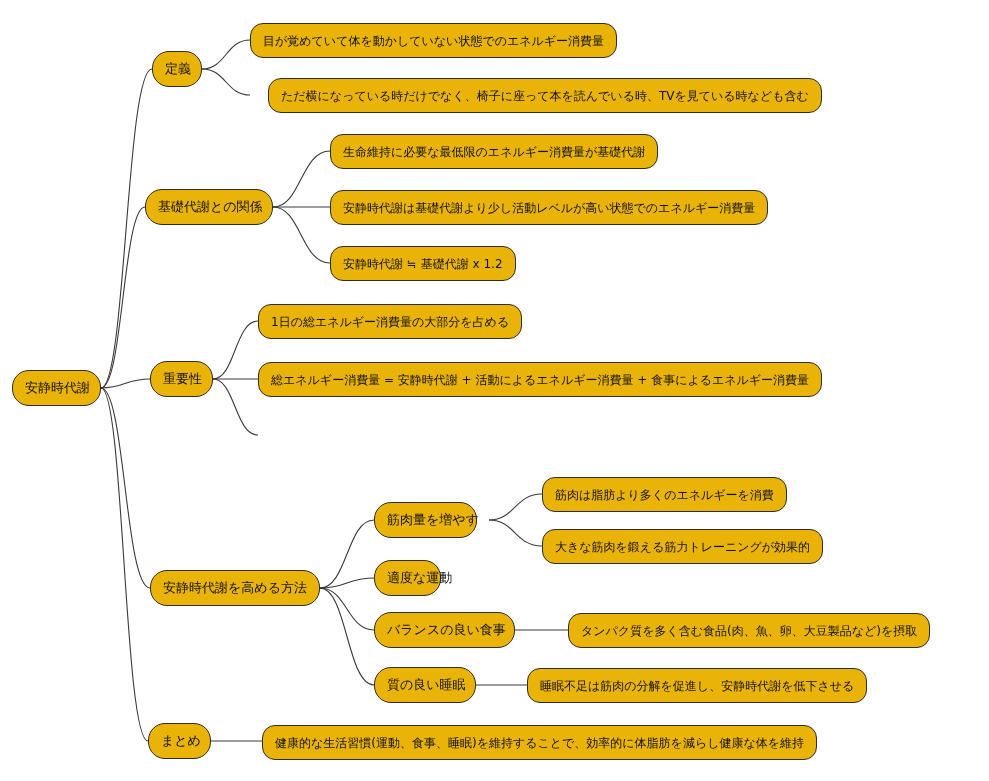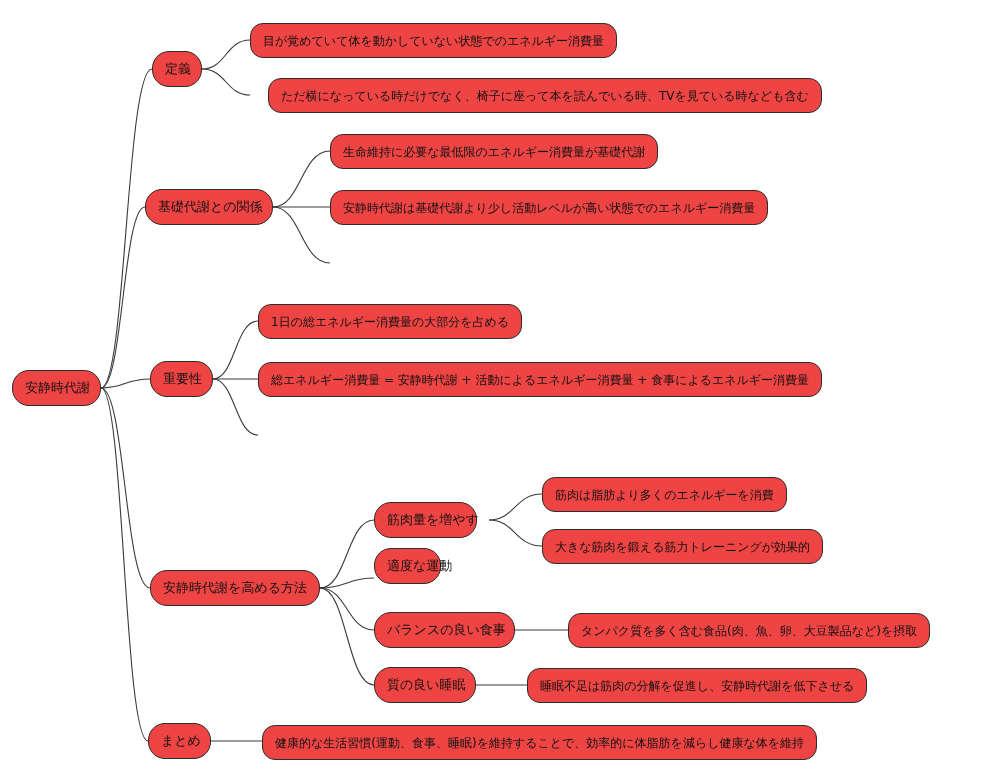--- a/index.html
+++ b/index.html
@@ -25,27 +25,27 @@
   }
   .edges path {
     fill: none;
     stroke: #3a3a3a;
     stroke-width: 1.1;
   }
   .node {
     position: absolute;
     z-index: 1;
     box-sizing: border-box;
-    background: #ef4444;
+    background: #eab308;
     border: 1.5px solid #2c2c2c;
     border-radius: 14px;
     padding: 9px 12px;
     color: #111111;
     white-space: nowrap;
-    text-align: right;
+    text-align: center;
     line-height: 16px;
   }
   .node.parent {
     font-size: 13px;
     border-radius: 17px;
   }
   .node.leaf {
     font-size: 12px;
     border-radius: 13px;
     padding: 8.5px 12px;
@@ -87,26 +87,27 @@
   <div class="node parent" style="left:145px; top:189px; width:128px;">基礎代謝との関係</div>
   <div class="node parent" style="left:150px; top:361px; width:63px;">重要性</div>
   <div class="node parent" style="left:150px; top:570px; width:170px;">安静時代謝を高める方法</div>
   <div class="node parent" style="left:148px; top:723px; width:63px;">まとめ</div>
 
   <div class="node leaf" style="left:250px; top:23px;">目が覚めていて体を動かしていない状態でのエネルギー消費量</div>
   <div class="node leaf" style="left:268px; top:78px;">ただ横になっている時だけでなく、椅子に座って本を読んでいる時、TVを見ている時なども含む</div>
 
   <div class="node leaf" style="left:330px; top:134px;">生命維持に必要な最低限のエネルギー消費量が基礎代謝</div>
   <div class="node leaf" style="left:330px; top:190px;">安静時代謝は基礎代謝より少し活動レベルが高い状態でのエネルギー消費量</div>
+  <div class="node leaf" style="left:330px; top:246px;">安静時代謝 ≒ 基礎代謝 x 1.2</div>
 
   <div class="node leaf" style="left:258px; top:304px;">1日の総エネルギー消費量の大部分を占める</div>
   <div class="node leaf" style="left:258px; top:362px;">総エネルギー消費量 = 安静時代謝 + 活動によるエネルギー消費量 + 食事によるエネルギー消費量</div>
 
   <div class="node parent" style="left:374px; top:502px; width:103px;">筋肉量を増やす</div>
-  <div class="node parent" style="left:374px; top:548px; width:67px;">適度な運動</div>
+  <div class="node parent" style="left:374px; top:560px; width:67px;">適度な運動</div>
   <div class="node parent" style="left:374px; top:612px; width:141px;">バランスの良い食事</div>
   <div class="node parent" style="left:374px; top:667px; width:102px;">質の良い睡眠</div>
 
   <div class="node leaf" style="left:542px; top:477px;">筋肉は脂肪より多くのエネルギーを消費</div>
   <div class="node leaf" style="left:568px; top:613px;">タンパク質を多く含む食品(肉、魚、卵、大豆製品など)を摂取</div>
 
   <div class="node leaf" style="left:542px; top:529px;">大きな筋肉を鍛える筋力トレーニングが効果的</div>
 
   <div class="node leaf" style="left:527px; top:668px;">睡眠不足は筋肉の分解を促進し、安静時代謝を低下させる</div>
 

